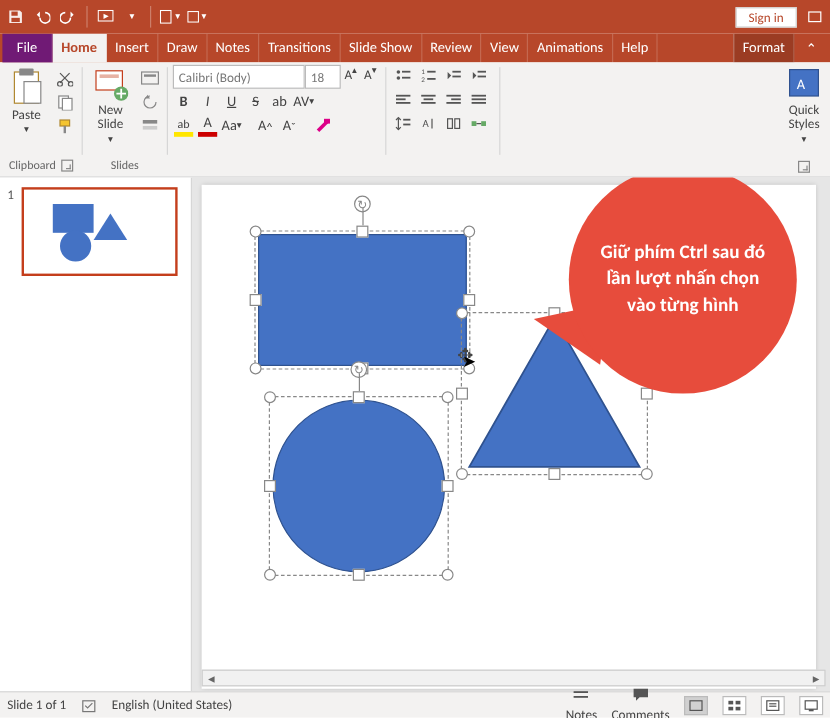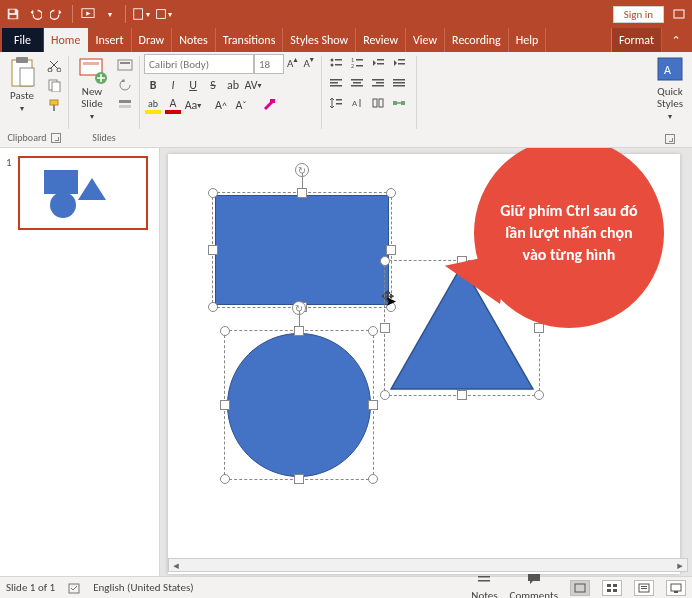--- a/index.html
+++ b/index.html
@@ -11,22 +11,22 @@
 .qat-btn { width: 18px; height: 18px; display: flex; align-items: center; justify-content: center; color: #fff; cursor: pointer; }
 .qat-sep { width: 1px; height: 18px; background: rgba(255,255,255,.3); margin: 0 2px; }
 .titlebar-title { position: absolute; left: 50%; transform: translateX(-50%); font-size: 12px; color: #fff; }
 .titlebar-right { margin-left: auto; display: flex; align-items: center; gap: 6px; }
 .signin { background: #fff; color: #b7472a; padding: 1px 10px; border: 1px solid #d0d0d0; font-size: 11px; cursor: pointer; }
 .caret-down { font-size: 8px; }
 
 
 .ribbon-tabs { height: 24px; background: #b7472a; display: flex; align-items: stretch; padding-left: 2px; }
 .tab { padding: 0 7px; display: flex; align-items: center; color: #fff; font-size: 12px; cursor: pointer; border-right: 1px solid rgba(255,255,255,.18); }
-.tab.file { background: #0f172a; padding: 0 12px; }
-.tab.active { background: #f3f2f1; color: #b7472a; }
+.tab.file { background: #701a75; padding: 0 12px; }
+.tab.active { background: #f3f2f1; color: #b7472a; font-weight: bold; }
 .tab.format { margin-left: auto; background: rgba(0,0,0,.15); border-left: 1px solid rgba(255,255,255,.3); }
 .tabs-right { margin-left: 4px; display: flex; align-items: center; padding-right: 6px; }
 .tabs-right .ic { width: 20px; color: #fff; }
 
 
 .ribbon { height: 96px; background: #f3f2f1; border-bottom: 1px solid #d6d6d6; display: flex; }
 .group { display: flex; flex-direction: column; padding: 2px 4px; }
 .group-body { flex: 1; display: flex; align-items: flex-start; gap: 4px; }
 .group-label { text-align: center; font-size: 10px; color: #666; padding: 1px 0; display: flex; justify-content: center; align-items: center; gap: 4px; }
 .group-sep { width: 1px; background: #d6d6d6; margin: 4px 0 18px 0; }
@@ -158,24 +158,24 @@
   </div>
 </div>
 
 <div class="ribbon-tabs">
   <div class="tab file">File</div>
   <div class="tab active">Home</div>
   <div class="tab">Insert</div>
   <div class="tab">Draw</div>
   <div class="tab">Notes</div>
   <div class="tab">Transitions</div>
-  <div class="tab">Styles Show</div>
+  <div class="tab">Slide Show</div>
   <div class="tab">Review</div>
   <div class="tab">View</div>
-  <div class="tab">Recording</div>
+  <div class="tab">Animations</div>
   <div class="tab">Help</div>
   <div class="tab format">Format</div>
   <div class="tabs-right">
     <span class="ic">⌃</span>
   </div>
 </div>
 
 <div class="ribbon">
 
   <div class="group">

